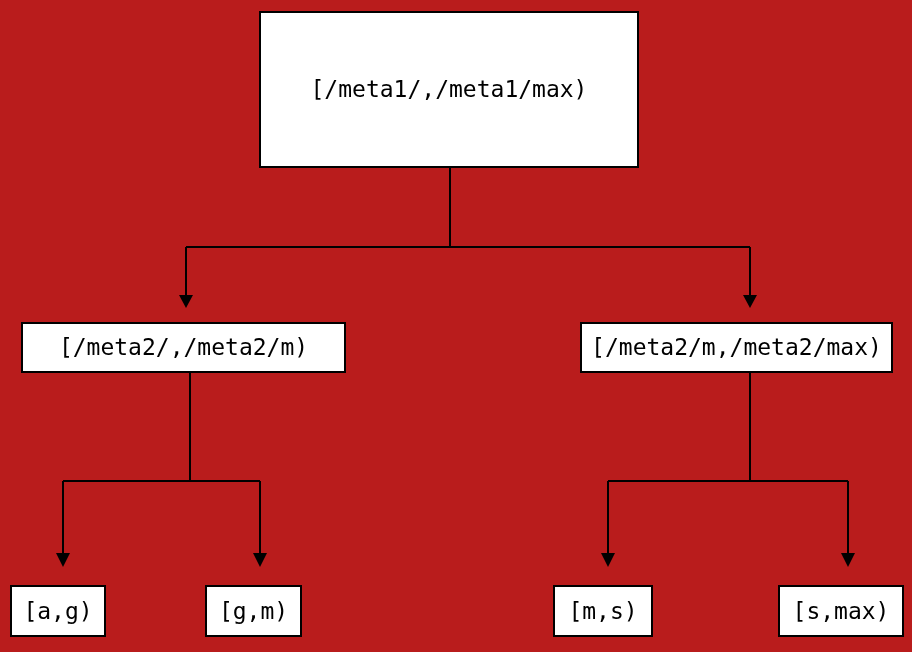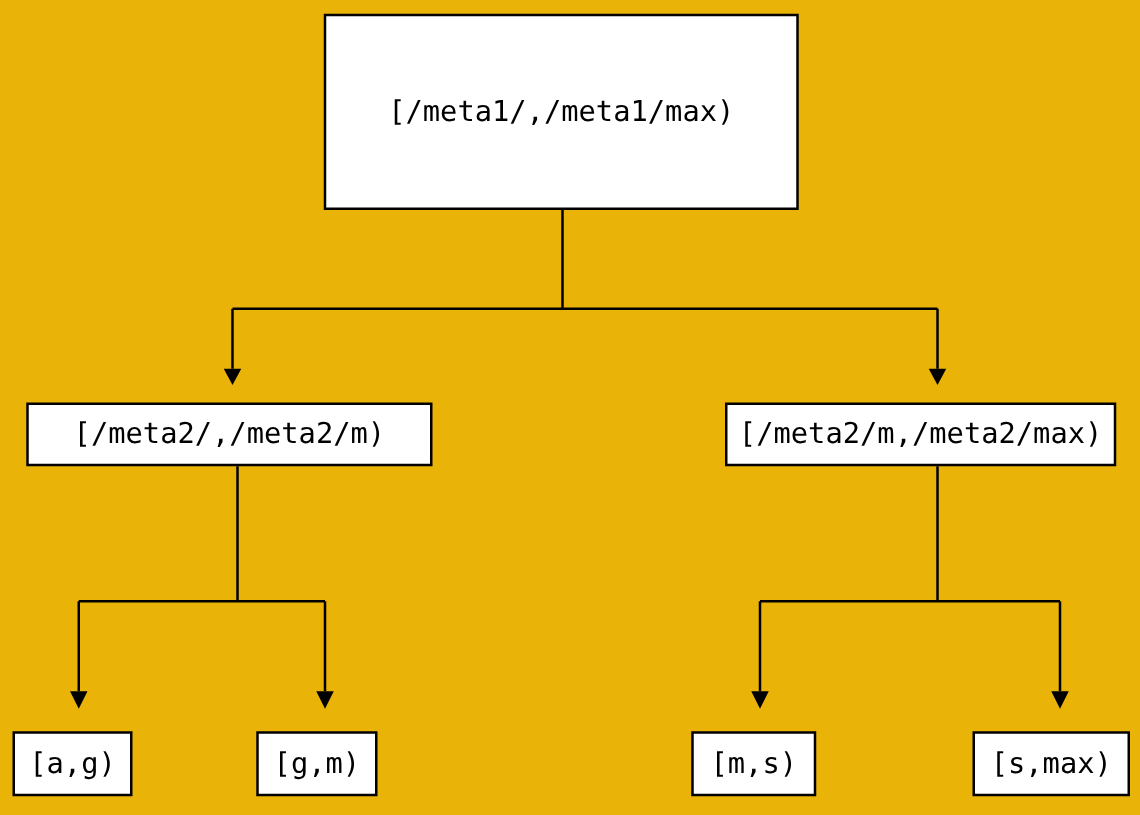--- a/index.html
+++ b/index.html
@@ -11,21 +11,21 @@
   body {
     width: 912px;
     height: 652px;
     font-family: "DejaVu Sans Mono", "Liberation Mono", monospace;
     overflow: hidden;
   }
   #diagram-root {
     position: relative;
     width: 912px;
     height: 652px;
-    background: #eab308;
+    background: #b91c1c;
   }
   svg#tree-svg {
     display: block;
     width: 912px;
     height: 652px;
   }
   .node-box {
     fill: #ffffff;
     stroke: #000000;
     stroke-width: 2;

